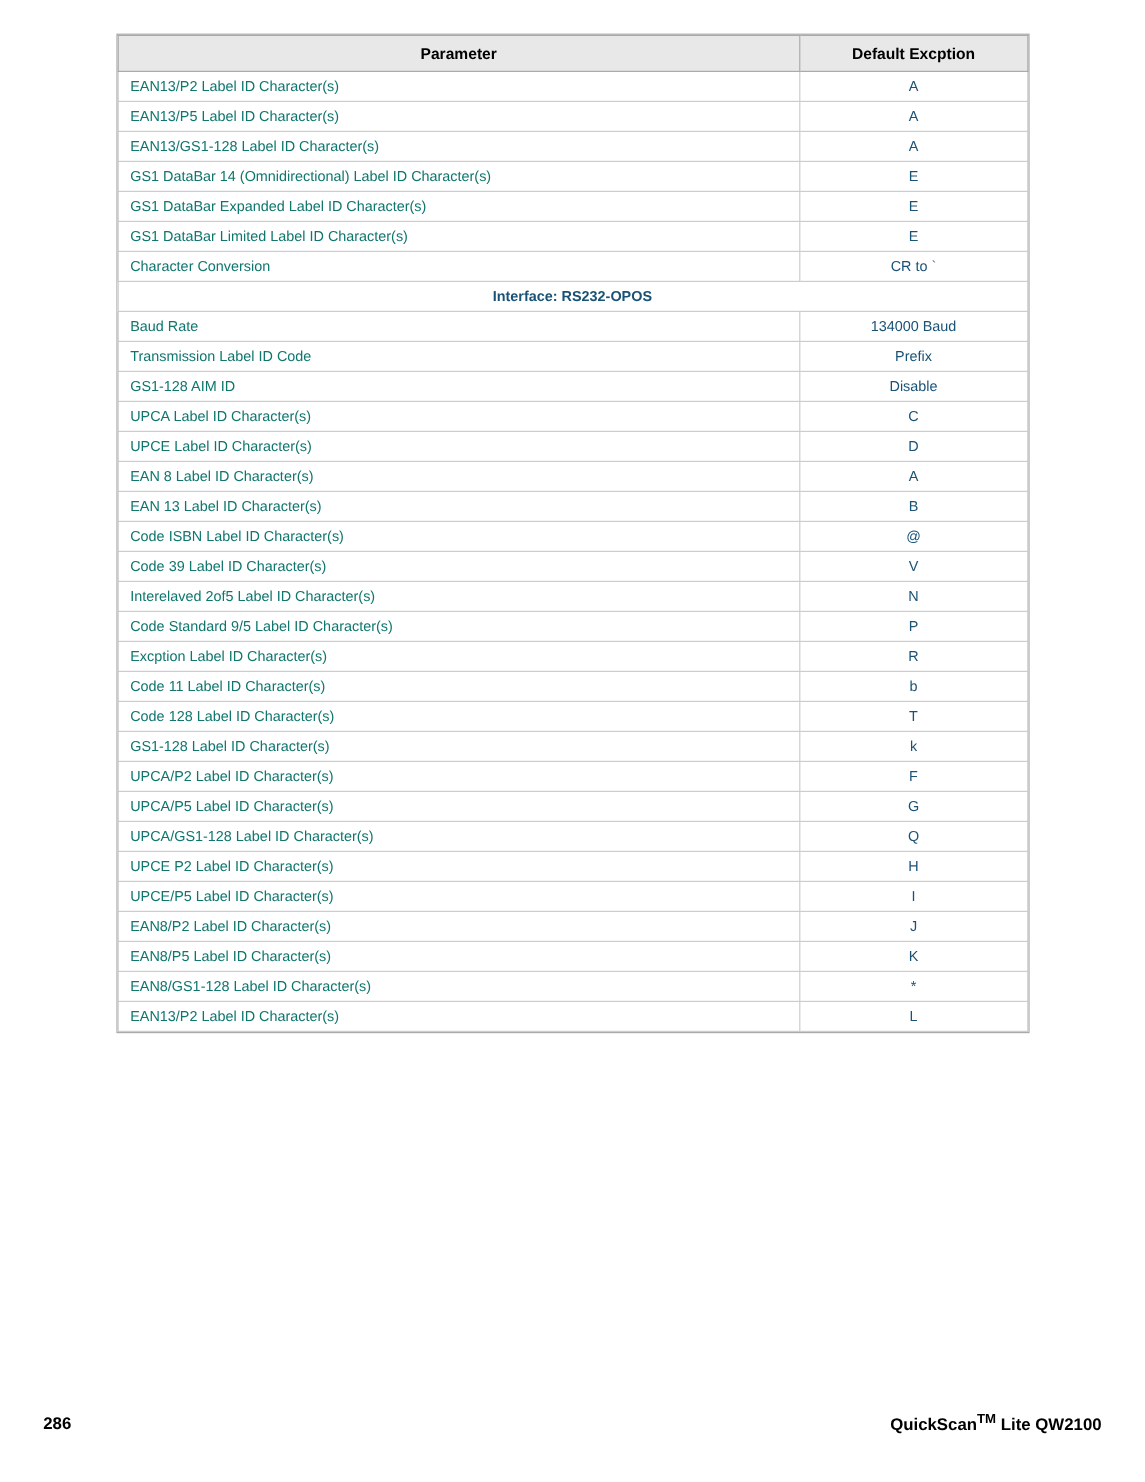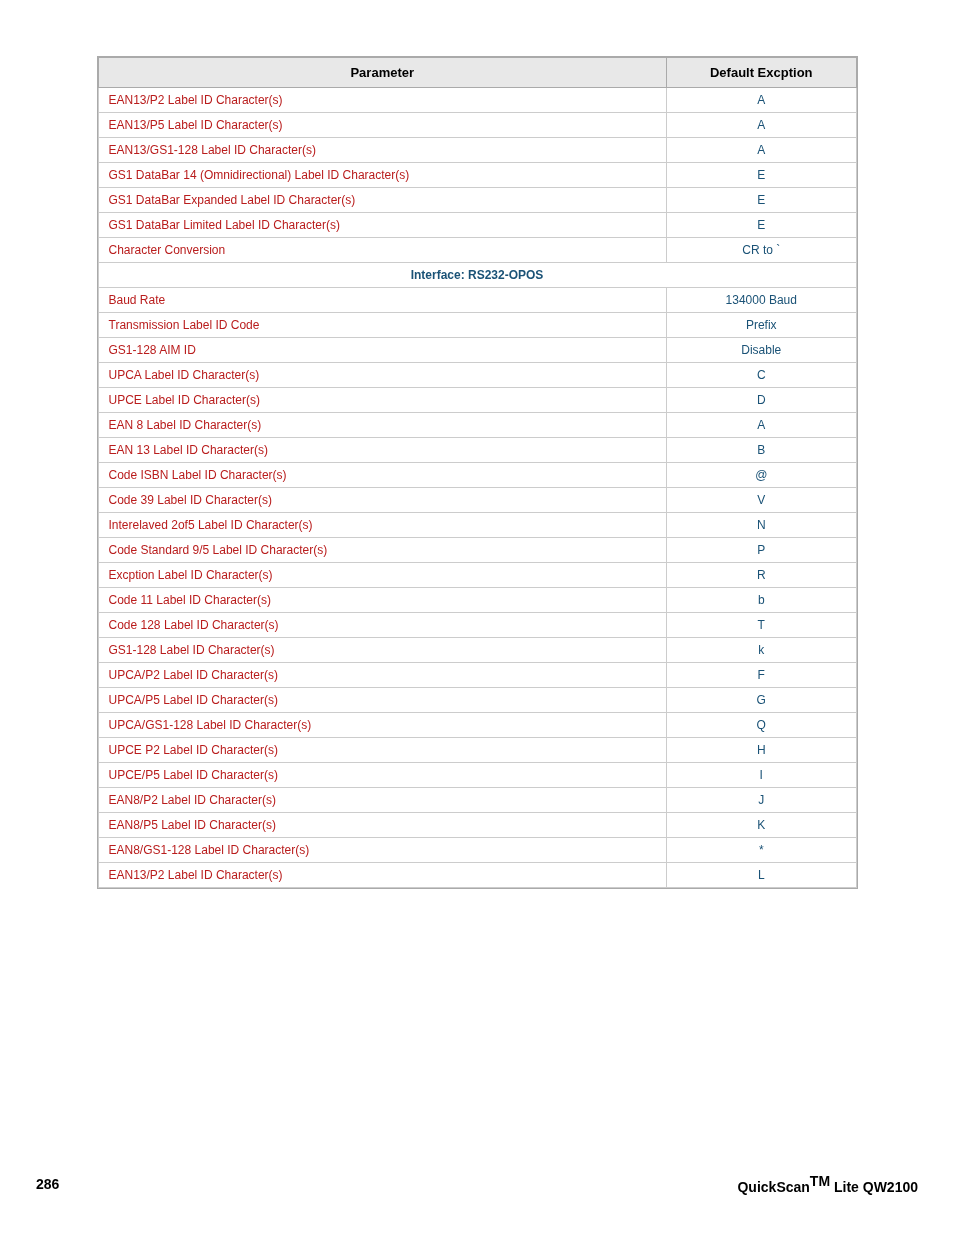--- a/index.html
+++ b/index.html
@@ -14,21 +14,21 @@
     }
     .page {
       width: 954px;
       min-height: 1235px;
       background: #fff;
       padding: 20px 0;
       display: flex;
       flex-direction: column;
     }
     .table-container {
-      margin: 36px auto;
+      margin: 8px auto;
       width: 761px;
       border: 1px solid #aaa;
     }
     table {
       width: 100%;
       border-collapse: collapse;
     }
     thead tr th {
       background: #e8e8e8;
       font-weight: bold;
@@ -47,21 +47,21 @@
     tbody tr td {
       padding: 5px 10px;
       border: 1px solid #ccc;
       font-size: 12px;
     }
     tbody tr td:last-child {
       text-align: center;
       color: #1a5276;
     }
     tbody tr td:first-child {
-      color: #b91c1c;
+      color: #0f766e;
     }
     tr.section-header td {
       font-weight: bold;
       color: #1a5276 !important;
       background: #fff;
     }
     .footer {
       display: flex;
       justify-content: space-between;
       align-items: center;
@@ -70,21 +70,21 @@
     }
     .footer-left {
       font-weight: bold;
       font-size: 14px;
     }
     .footer-right {
       font-weight: bold;
       font-size: 14px;
     }
     sup {
-      font-size: 14px;
+      font-size: 11px;
     }
   </style>
 </head>
 <body>
 
 <div class="page">
   <div class="table-container">
     <table>
       <thead>
         <tr>

